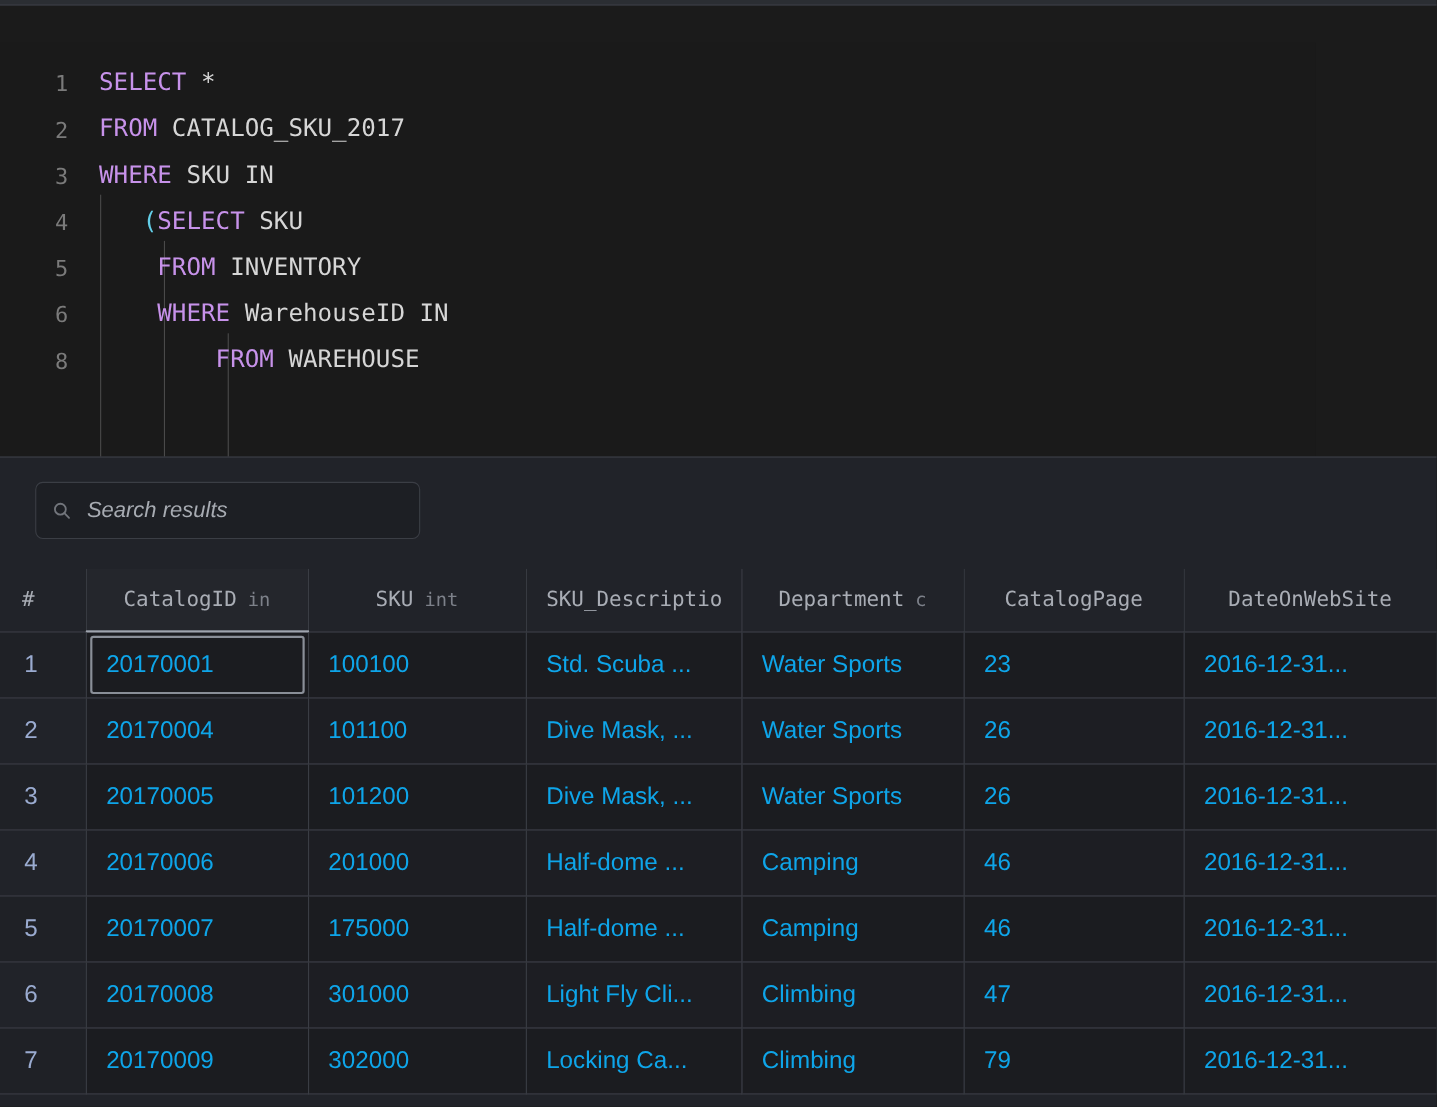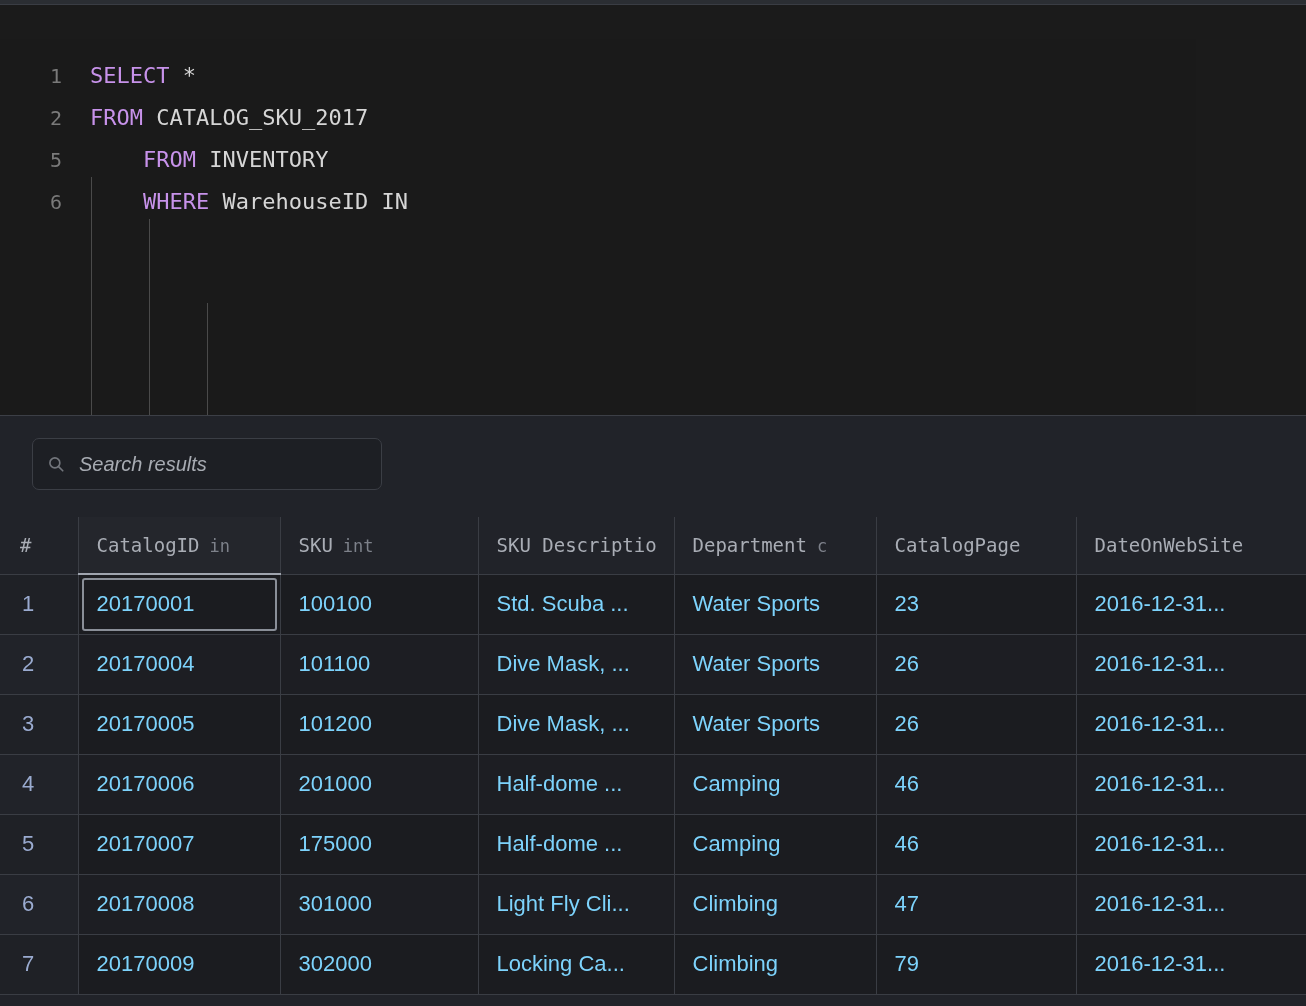--- a/index.html
+++ b/index.html
@@ -163,36 +163,36 @@
     padding: 0 0 0 20px;
     color: #a9adb5;
   }
   thead th.active-col {
     background: #24262c;
     border-bottom: 2px solid #9fa4ae;
   }
   .th-inner {
     display: flex;
     align-items: baseline;
-    justify-content: flex-start;
+    justify-content: center;
     width: 100%;
     overflow: hidden;
   }
   .th-name { overflow: hidden; }
   .th-type {
     color: #7d818a;
     font-size: 17px;
     margin-left: 10px;
     flex: 0 0 auto;
   }
 
   tbody td {
     height: 60px;
     background: #1b1c20;
-    color: #7dd3fc;
+    color: #0ea5e9;
     font-family: "Liberation Sans", sans-serif;
     font-size: 22px;
     padding: 0 18px;
   }
   tbody td.rownum {
     color: #9aabd0;
     font-size: 22px;
     padding: 0 0 0 22px;
     background: #1f2126;
     border-right: 1px solid #3a3d44;
@@ -218,22 +218,25 @@
 
 <div class="editor">
   <div class="guides">
     <span class="g1"></span>
     <span class="g2"></span>
     <span class="g3"></span>
   </div>
   <div id="code-host">
       <div class="code-line"><span class="gutter">1</span><span class="code-text"><span class="kw">SELECT</span><span class="id"> *</span></span></div>
       <div class="code-line"><span class="gutter">2</span><span class="code-text"><span class="kw">FROM</span><span class="id"> CATALOG_SKU_2017</span></span></div>
+      <div class="code-line"><span class="gutter">3</span><span class="code-text"><span class="kw">WHERE</span><span class="id"> SKU IN</span></span></div>
+      <div class="code-line"><span class="gutter">4</span><span class="code-text"><span class="id">   </span><span class="punc">(</span><span class="kw">SELECT</span><span class="id"> SKU</span></span></div>
       <div class="code-line"><span class="gutter">5</span><span class="code-text"><span class="id">    </span><span class="kw">FROM</span><span class="id"> INVENTORY</span></span></div>
       <div class="code-line"><span class="gutter">6</span><span class="code-text"><span class="id">    </span><span class="kw">WHERE</span><span class="id"> WarehouseID IN</span></span></div>
+      <div class="code-line"><span class="gutter">8</span><span class="code-text"><span class="id">        </span><span class="kw">FROM</span><span class="id"> WAREHOUSE</span></span></div>
     </div>
 </div>
 
 <div class="results">
 
   <div class="search-wrap">
     <div class="search-box">
       <svg class="search-icon" viewBox="0 0 24 24" fill="none" stroke="#a7abb2" stroke-width="2.2">
         <circle cx="10.5" cy="10.5" r="6.6"></circle>
         <line x1="15.4" y1="15.4" x2="21" y2="21" stroke-linecap="round"></line>

